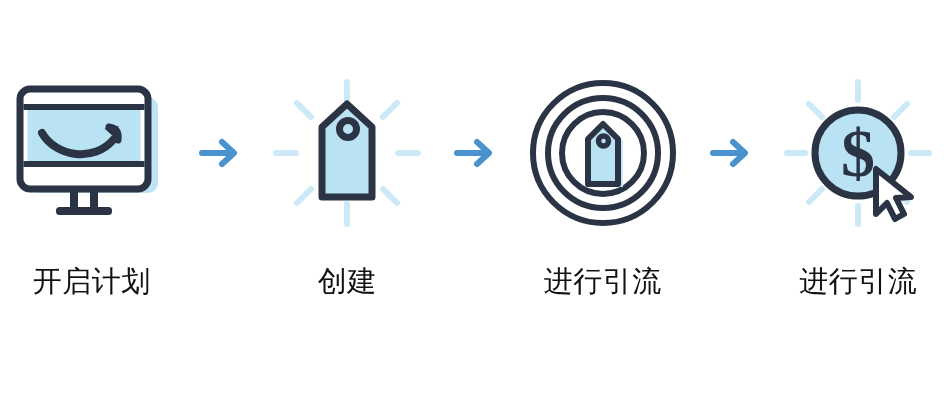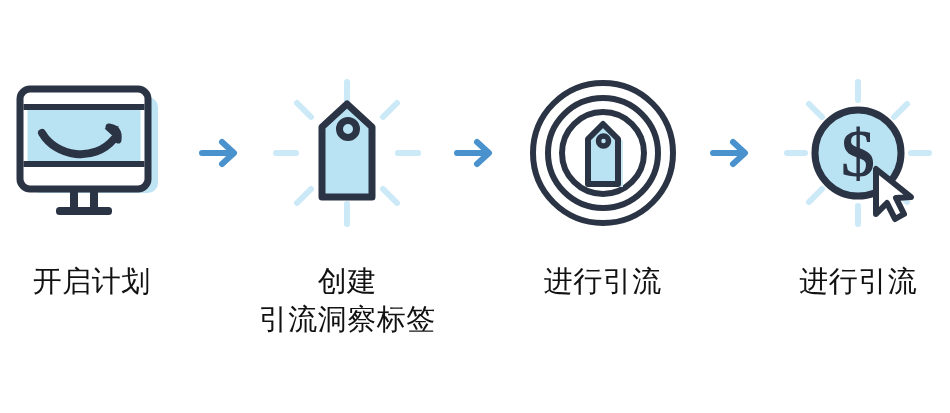--- a/index.html
+++ b/index.html
@@ -121,21 +121,20 @@
         </g>
 
         <path d="M55 51 L79 29 L103 51 L103 122 L55 122 Z" fill="#cbe9f7"></path>
 
         <path d="M50 49 L75 26 L100 49 L100 119 L50 119 Z" fill="#b9e2f3" stroke="#2b3445" stroke-width="7" stroke-linejoin="round"></path>
         <circle cx="76" cy="51" r="8.5" fill="#b9e2f3" stroke="#2b3445" stroke-width="7"></circle>
       </svg>
     </div>
     <div class="label">
       <span>创建</span>
-      <span class="line2">引流洞察标签</span>
     </div>
   </div>
 
   <div class="connector">
     <span>
       <svg width="44" height="36" viewBox="0 0 44 36" aria-hidden="true">
         <line x1="4" y1="18" x2="34" y2="18" stroke="#4a92cd" stroke-width="6" stroke-linecap="round"></line>
         <polyline points="24,7 36,18 24,29" fill="none" stroke="#4a92cd" stroke-width="6" stroke-linecap="round" stroke-linejoin="round"></polyline>
       </svg>
     </span>

